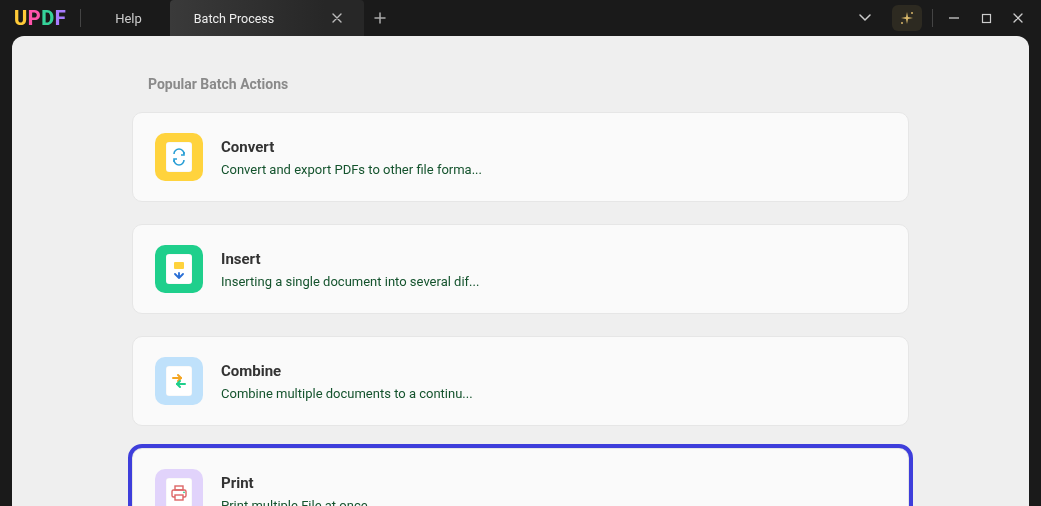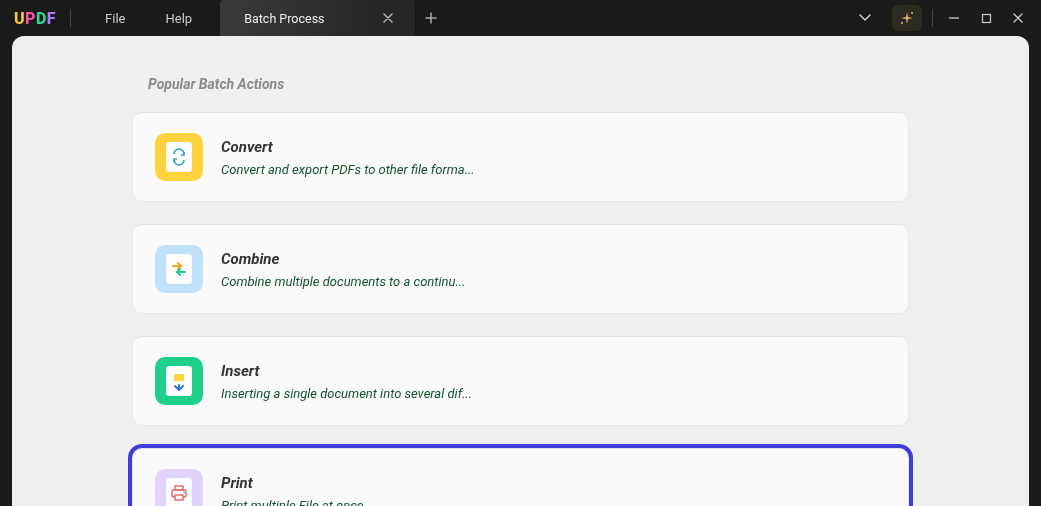--- a/index.html
+++ b/index.html
@@ -16,21 +16,21 @@
     background: #1a1a1a;
     display: flex;
     align-items: center;
     color: #ccc;
     font-size: 13px;
     position: relative;
   }
   .logo {
     margin-left: 14px;
     font-weight: 800;
-    font-size: 16px;
+    font-size: 20px;
     letter-spacing: 0.5px;
   }
   .logo .u { color: #ffca38; }
   .logo .p { color: #ff54aa; }
   .logo .d { color: #35d39a; }
   .logo .f { color: #a97cff; }
   .vsep {
     width: 1px;
     height: 18px;
     background: #444;
@@ -113,21 +113,20 @@
   .workspace {
     position: absolute;
     top: 36px;
     left: 12px;
     right: 12px;
     bottom: 0;
     background: #efefef;
     border-radius: 12px 12px 0 0;
     padding: 40px 120px 20px 120px;
     overflow: hidden;
-    font-style: italic;
   }
   .section-title {
     color: #8a8a8a;
     font-size: 14px;
     font-weight: 700;
     margin-bottom: 20px;
     margin-left: 16px;
   }
   .grid {
     display: grid;
@@ -196,21 +195,20 @@
   svg { display:block; }
 </style>
 </head>
 <body>
 
 <div class="titlebar">
   <div class="logo">
     <span class="u">U</span><span class="p">P</span><span class="d">D</span><span class="f">F</span>
   </div>
   <div class="vsep"></div>
-  <div class="menu-item">File</div>
   <div class="menu-item">Help</div>
   <div class="tab">
     <span>Batch Process</span>
     <span class="tab-close">
       <svg width="10" height="10" viewBox="0 0 10 10">
           <path d="M1 1 L9 9 M9 1 L1 9" stroke="#bbb" stroke-width="1.4" stroke-linecap="round"></path>
         </svg>
     </span>
   </div>
   <div class="tab-add">
@@ -267,51 +265,51 @@
           </svg>
         </div>
       </div>
       <div class="card-text">
         <div class="card-title">Convert</div>
         <div class="card-desc">Convert and export PDFs to other file forma...</div>
       </div>
     </div>
 
     <div class="card">
+      <div class="card-icon bg-green">
+        <div class="page-shape">
+          <svg width="18" height="20" viewBox="0 0 18 20">
+            <rect x="4" y="3" width="10" height="7" rx="1" fill="#ffd33d"></rect>
+            <path d="M9 14 V19 M5 15 L9 19 L13 15" stroke="#2a6fd6" stroke-width="1.8" fill="none" stroke-linecap="round" stroke-linejoin="round"></path>
+          </svg>
+        </div>
+      </div>
+      <div class="card-text">
+        <div class="card-title">Insert</div>
+        <div class="card-desc">Inserting a single document into several dif...</div>
+      </div>
+    </div>
+
+    <div class="card">
       <div class="card-icon bg-blue">
         <div class="page-shape">
           <svg width="18" height="18" viewBox="0 0 18 18">
             <path d="M3 6 H11" stroke="#f4a623" stroke-width="2" stroke-linecap="round"></path>
             <path d="M11 6 L8 3 M11 6 L8 9" stroke="#f4a623" stroke-width="2" stroke-linecap="round"></path>
             <path d="M15 12 H7" stroke="#1fcf8c" stroke-width="2" stroke-linecap="round"></path>
             <path d="M7 12 L10 9 M7 12 L10 15" stroke="#1fcf8c" stroke-width="2" stroke-linecap="round"></path>
           </svg>
         </div>
       </div>
       <div class="card-text">
         <div class="card-title">Combine</div>
         <div class="card-desc">Combine multiple documents to a continu...</div>
       </div>
     </div>
 
-    <div class="card">
-      <div class="card-icon bg-green">
-        <div class="page-shape">
-          <svg width="18" height="20" viewBox="0 0 18 20">
-            <rect x="4" y="3" width="10" height="7" rx="1" fill="#ffd33d"></rect>
-            <path d="M9 14 V19 M5 15 L9 19 L13 15" stroke="#2a6fd6" stroke-width="1.8" fill="none" stroke-linecap="round" stroke-linejoin="round"></path>
-          </svg>
-        </div>
-      </div>
-      <div class="card-text">
-        <div class="card-title">Insert</div>
-        <div class="card-desc">Inserting a single document into several dif...</div>
-      </div>
-    </div>
-
     <div class="card highlighted">
       <div class="card-icon bg-purple">
         <div class="page-shape">
           <svg width="20" height="20" viewBox="0 0 20 20">
             <rect x="3" y="7" width="14" height="7" rx="1.5" fill="none" stroke="#d66" stroke-width="1.4"></rect>
             <rect x="6" y="3" width="8" height="4" fill="none" stroke="#d66" stroke-width="1.4"></rect>
             <rect x="6" y="12" width="8" height="5" fill="#fff" stroke="#d66" stroke-width="1.4"></rect>
             <circle cx="15" cy="9.3" r="0.9" fill="#1fcf8c"></circle>
           </svg>
         </div>

